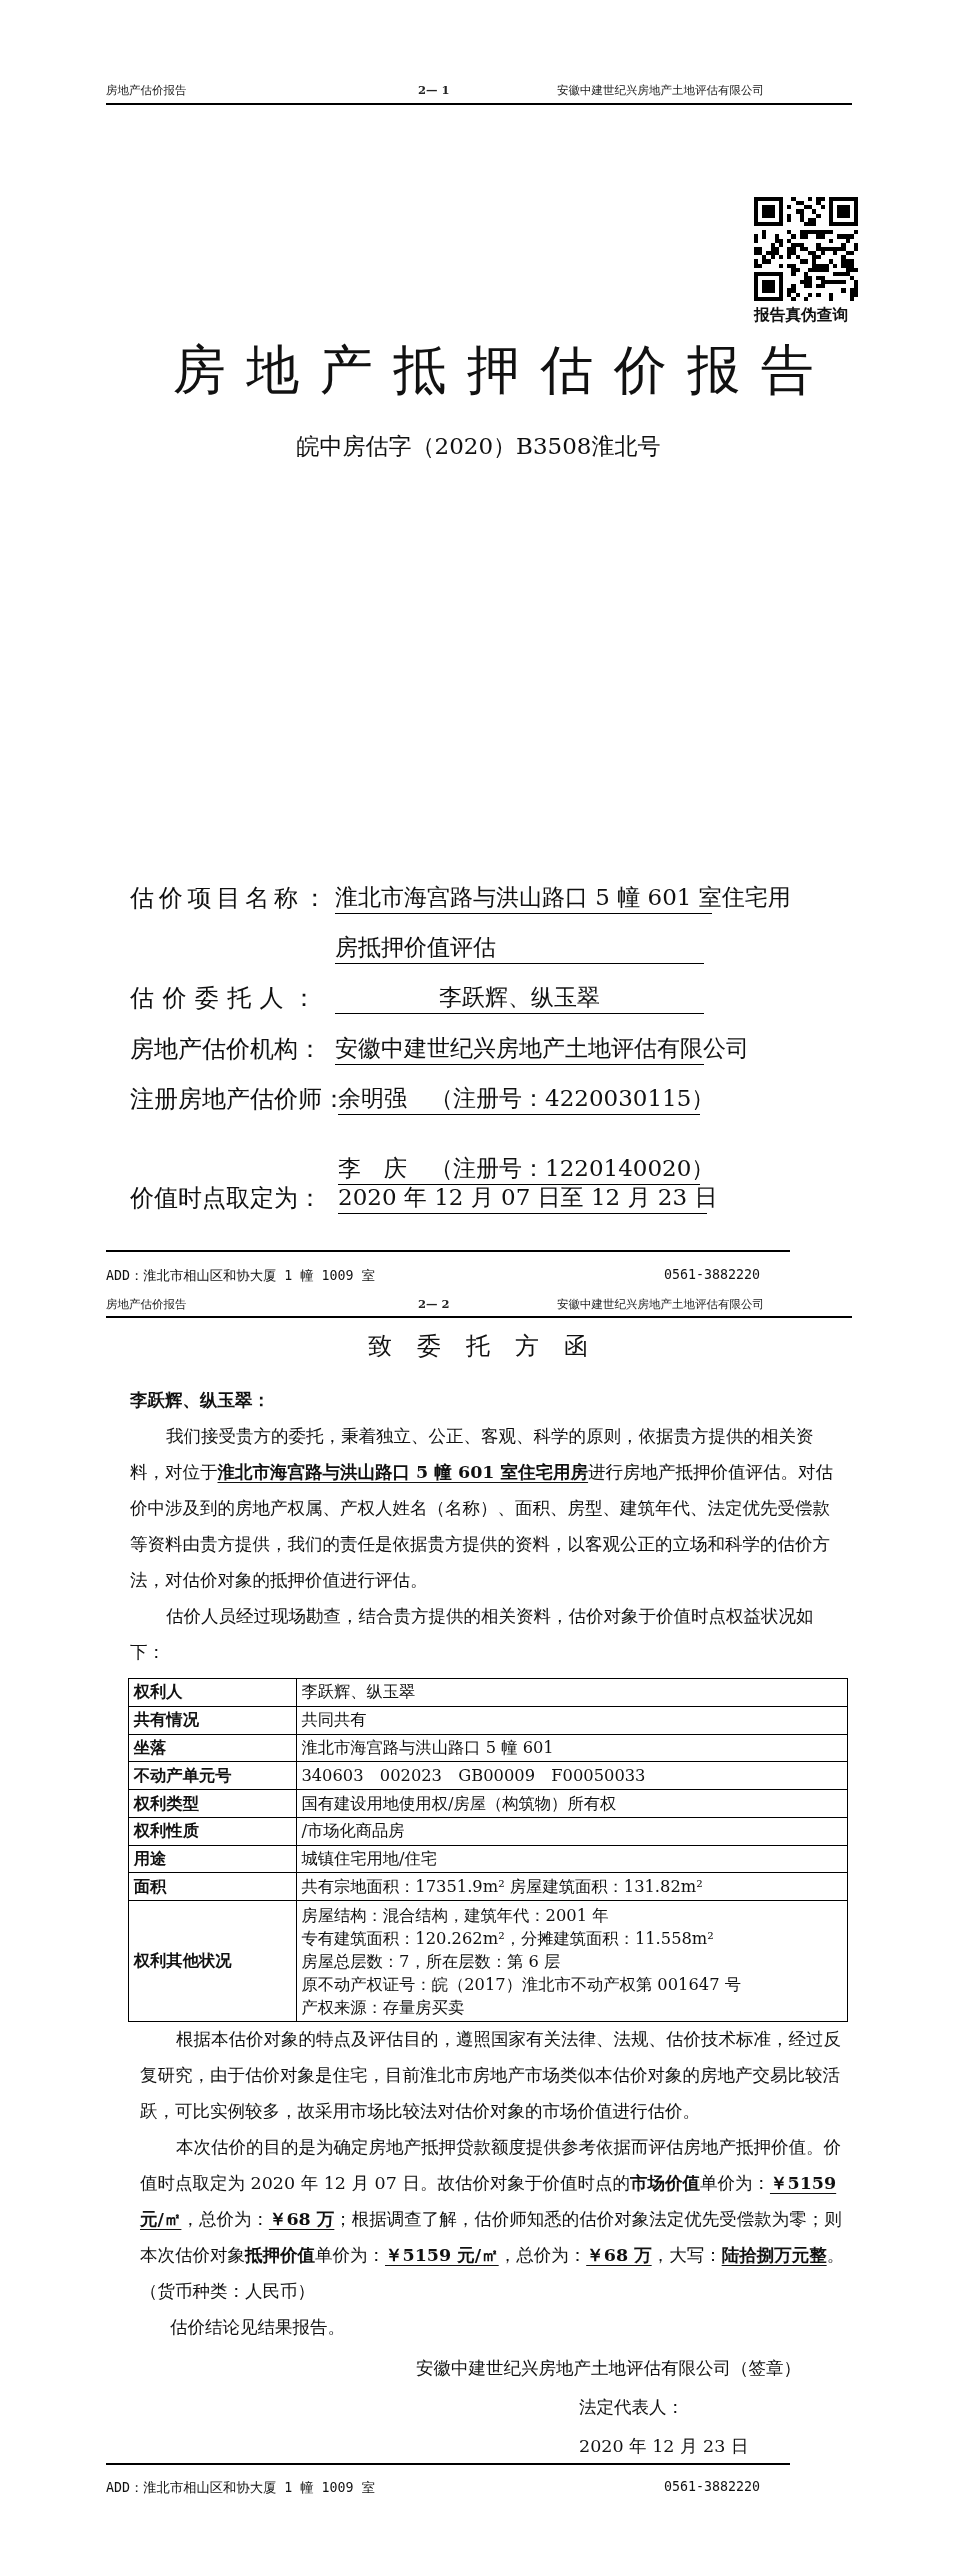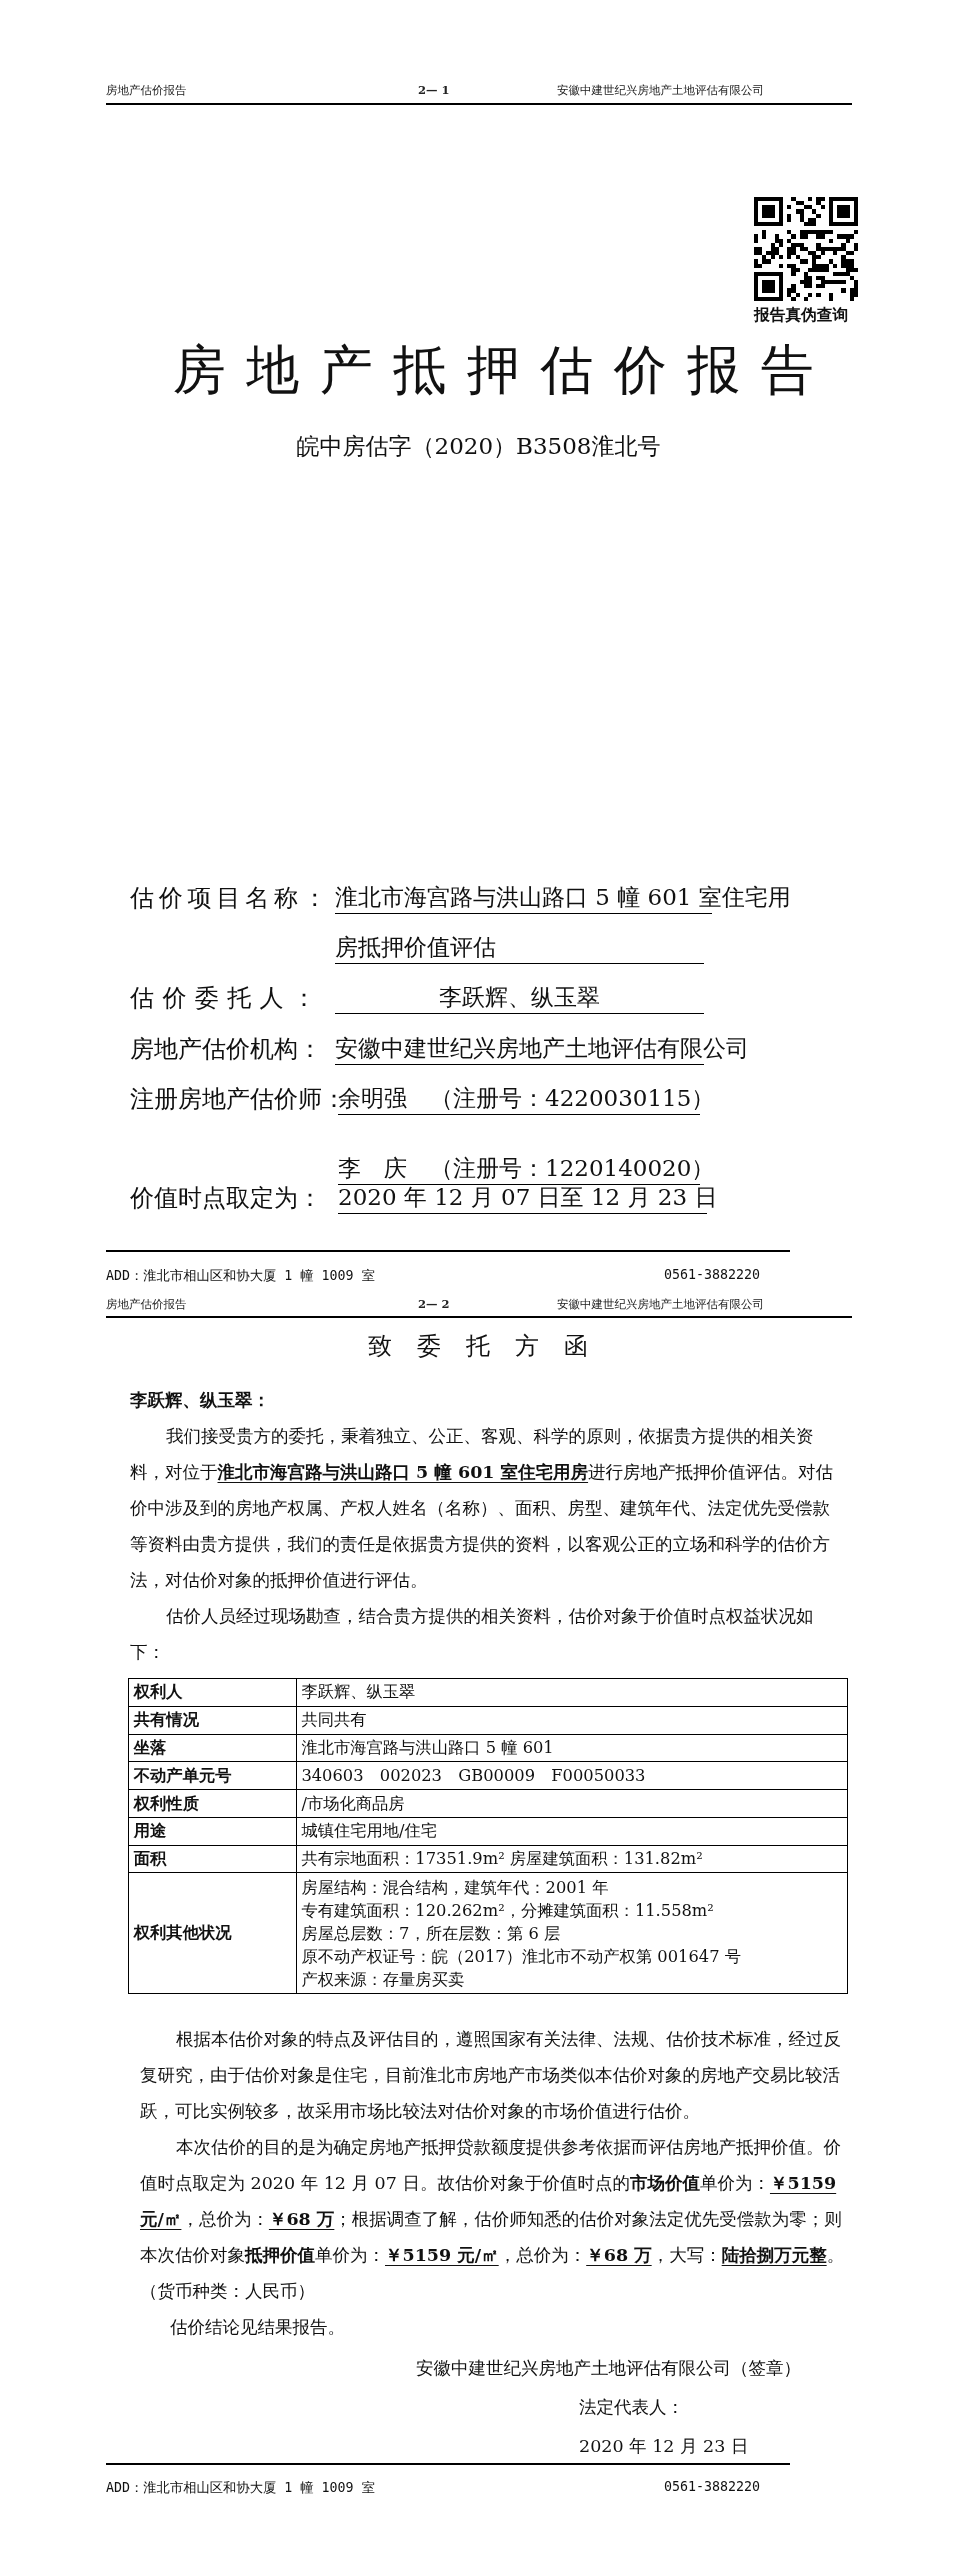--- a/index.html
+++ b/index.html
@@ -714,20 +714,24 @@
         </tr>
         <tr>
           <td class="k">坐落</td>
           <td>淮北市海宫路与洪山路口 5 幢 601</td>
         </tr>
         <tr>
           <td class="k">不动产单元号</td>
           <td>340603　002023　GB00009　F00050033</td>
         </tr>
         <tr>
+          <td class="k">权利类型</td>
+          <td>国有建设用地使用权/房屋（构筑物）所有权</td>
+        </tr>
+        <tr>
           <td class="k">权利性质</td>
           <td>/市场化商品房</td>
         </tr>
         <tr>
           <td class="k">用途</td>
           <td>城镇住宅用地/住宅</td>
         </tr>
         <tr>
           <td class="k">面积</td>
           <td>共有宗地面积：17351.9m² 房屋建筑面积：131.82m²</td>

